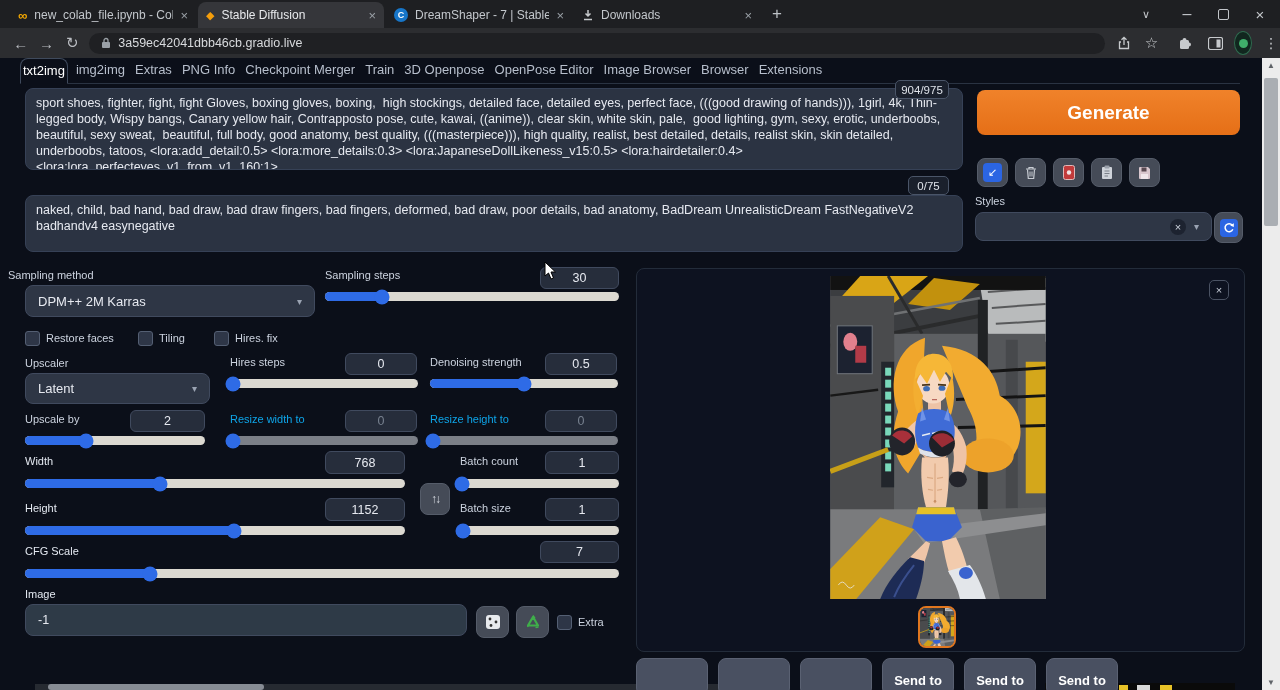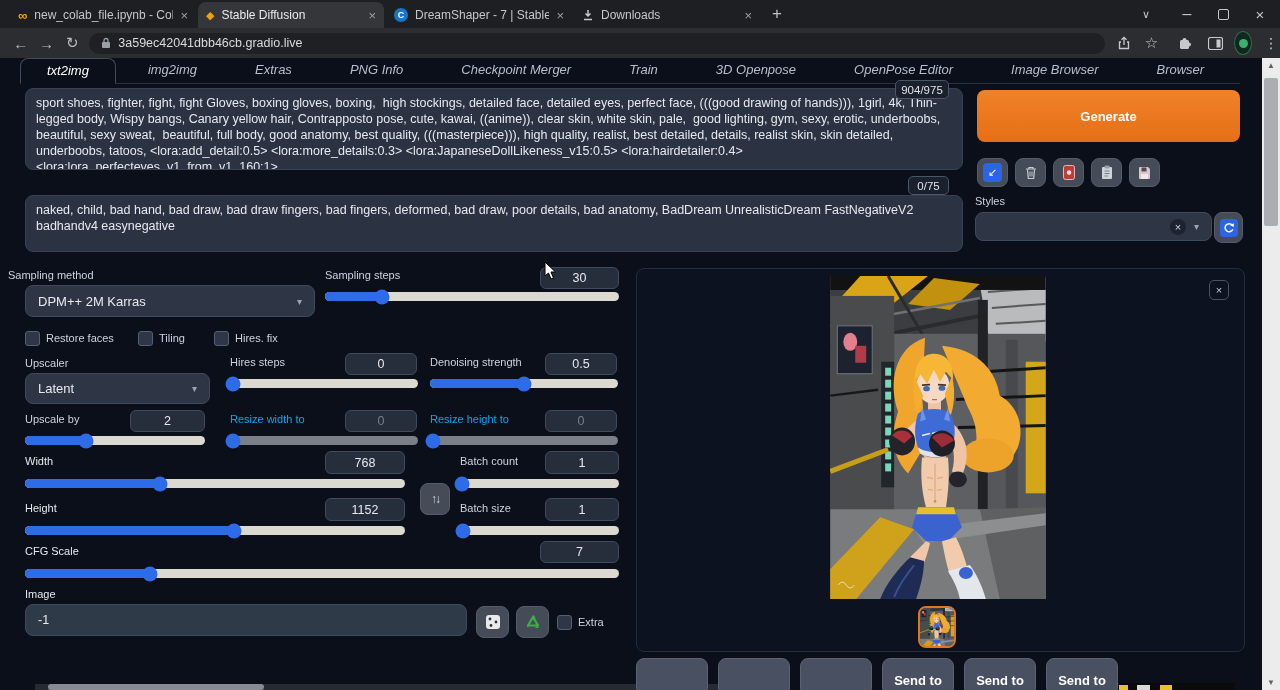--- a/index.html
+++ b/index.html
@@ -15,25 +15,25 @@
   .civ{display:inline-flex;width:14px;height:14px;border-radius:50%;background:#1776c9;color:#fff;font-size:9px;font-weight:bold;align-items:center;justify-content:center;}
   .winctl{position:absolute;top:0;height:28px;display:flex;align-items:center;justify-content:center;color:#c3c6ca;}
   #toolbar{position:absolute;left:0;top:28px;width:1280px;height:30px;background:#2c2d30;display:flex;align-items:center;}
   .navbtn{color:#b9bcc1;font-size:15px;width:26px;text-align:center;}
   #urlpill{display:flex;align-items:center;gap:7px;width:1000px;height:21px;margin-left:4px;background:#1f2023;border-radius:11px;padding:0 12px;}
   #urltext{color:#d8dadd;font-size:12.5px;}
   .tbicon{margin-left:10px;display:inline-flex;align-items:center;justify-content:center;width:18px;}
   
   #page{position:absolute;left:0;top:58px;width:1262px;height:632px;background:#0b0f19;overflow:hidden;}
   #navtabs{position:absolute;left:20px;top:0px;width:1220px;display:flex;gap:6px;border-bottom:1px solid #2a3342;padding-bottom:0;}
-  .ntab{padding:4px 26px 5px;font-size:13px;color:#b7bfcc;white-space:nowrap;font-style:italic;}
+  .ntab{padding:4px 2px 5px;font-size:13px;color:#b7bfcc;white-space:nowrap;}
   .ntab.active{color:#fff;border:1px solid #3f4a5c;border-bottom:1px solid #0b0f19;border-radius:8px 8px 0 0;margin-bottom:-1px;}
   .ta{position:absolute;background:#2b3342;border:1px solid #364156;border-radius:8px;color:#e6e9f0;font-family:"Liberation Sans",sans-serif;font-size:12.5px;line-height:16px;padding:6px 10px;box-sizing:border-box;resize:none;overflow:hidden;outline:none;}
   .badge{position:absolute;background:#1a202c;border:1px solid #4a5568;border-radius:5px;color:#dfe3ea;font-size:11.5px;display:flex;align-items:center;justify-content:center;}
-  #genbtn{position:absolute;left:977px;top:32px;width:263px;height:52px;background:linear-gradient(180deg,#f0822a,#e56f17);border:none;border-radius:8px;color:#fff;font-size:13px;font-weight:600;font-family:"Liberation Sans",sans-serif;}
+  #genbtn{position:absolute;left:977px;top:32px;width:263px;height:45px;background:linear-gradient(180deg,#f0822a,#e56f17);border:none;border-radius:8px;color:#fff;font-size:19px;font-weight:600;font-family:"Liberation Sans",sans-serif;}
   .toolbtn{width:29px;height:27px;background:#454b57;border:1px solid #555c69;border-radius:8px;display:flex;align-items:center;justify-content:center;}
   .bluetile{width:19px;height:19px;background:#2b65e3;border-radius:4px;display:flex;align-items:center;justify-content:center;color:#fff;font-size:11px;}
   .lbl{position:absolute;font-size:11px;color:#ccd3df;white-space:nowrap;}
   .lbl.dim{color:#0ea5e9;}
   .dd{position:absolute;background:#2e3645;border:1px solid #404a5e;border-radius:8px;color:#e6e9f0;font-size:13px;display:flex;align-items:center;padding:0 12px;box-sizing:border-box;justify-content:space-between;}
   .caret{color:#9aa3b2;font-size:10px;}
   .num{position:absolute;background:#262d3b;border:1px solid #404a5e;border-radius:6px;color:#e6e9f0;font-size:12.5px;text-align:center;box-sizing:border-box;font-family:"Liberation Sans",sans-serif;outline:none;}
   .num.dim{color:#77818f;}
   .slider{position:absolute;height:9px;border-radius:5px;background:#dcd9d1;}
   .slider.off{background:#7b7f87;}

